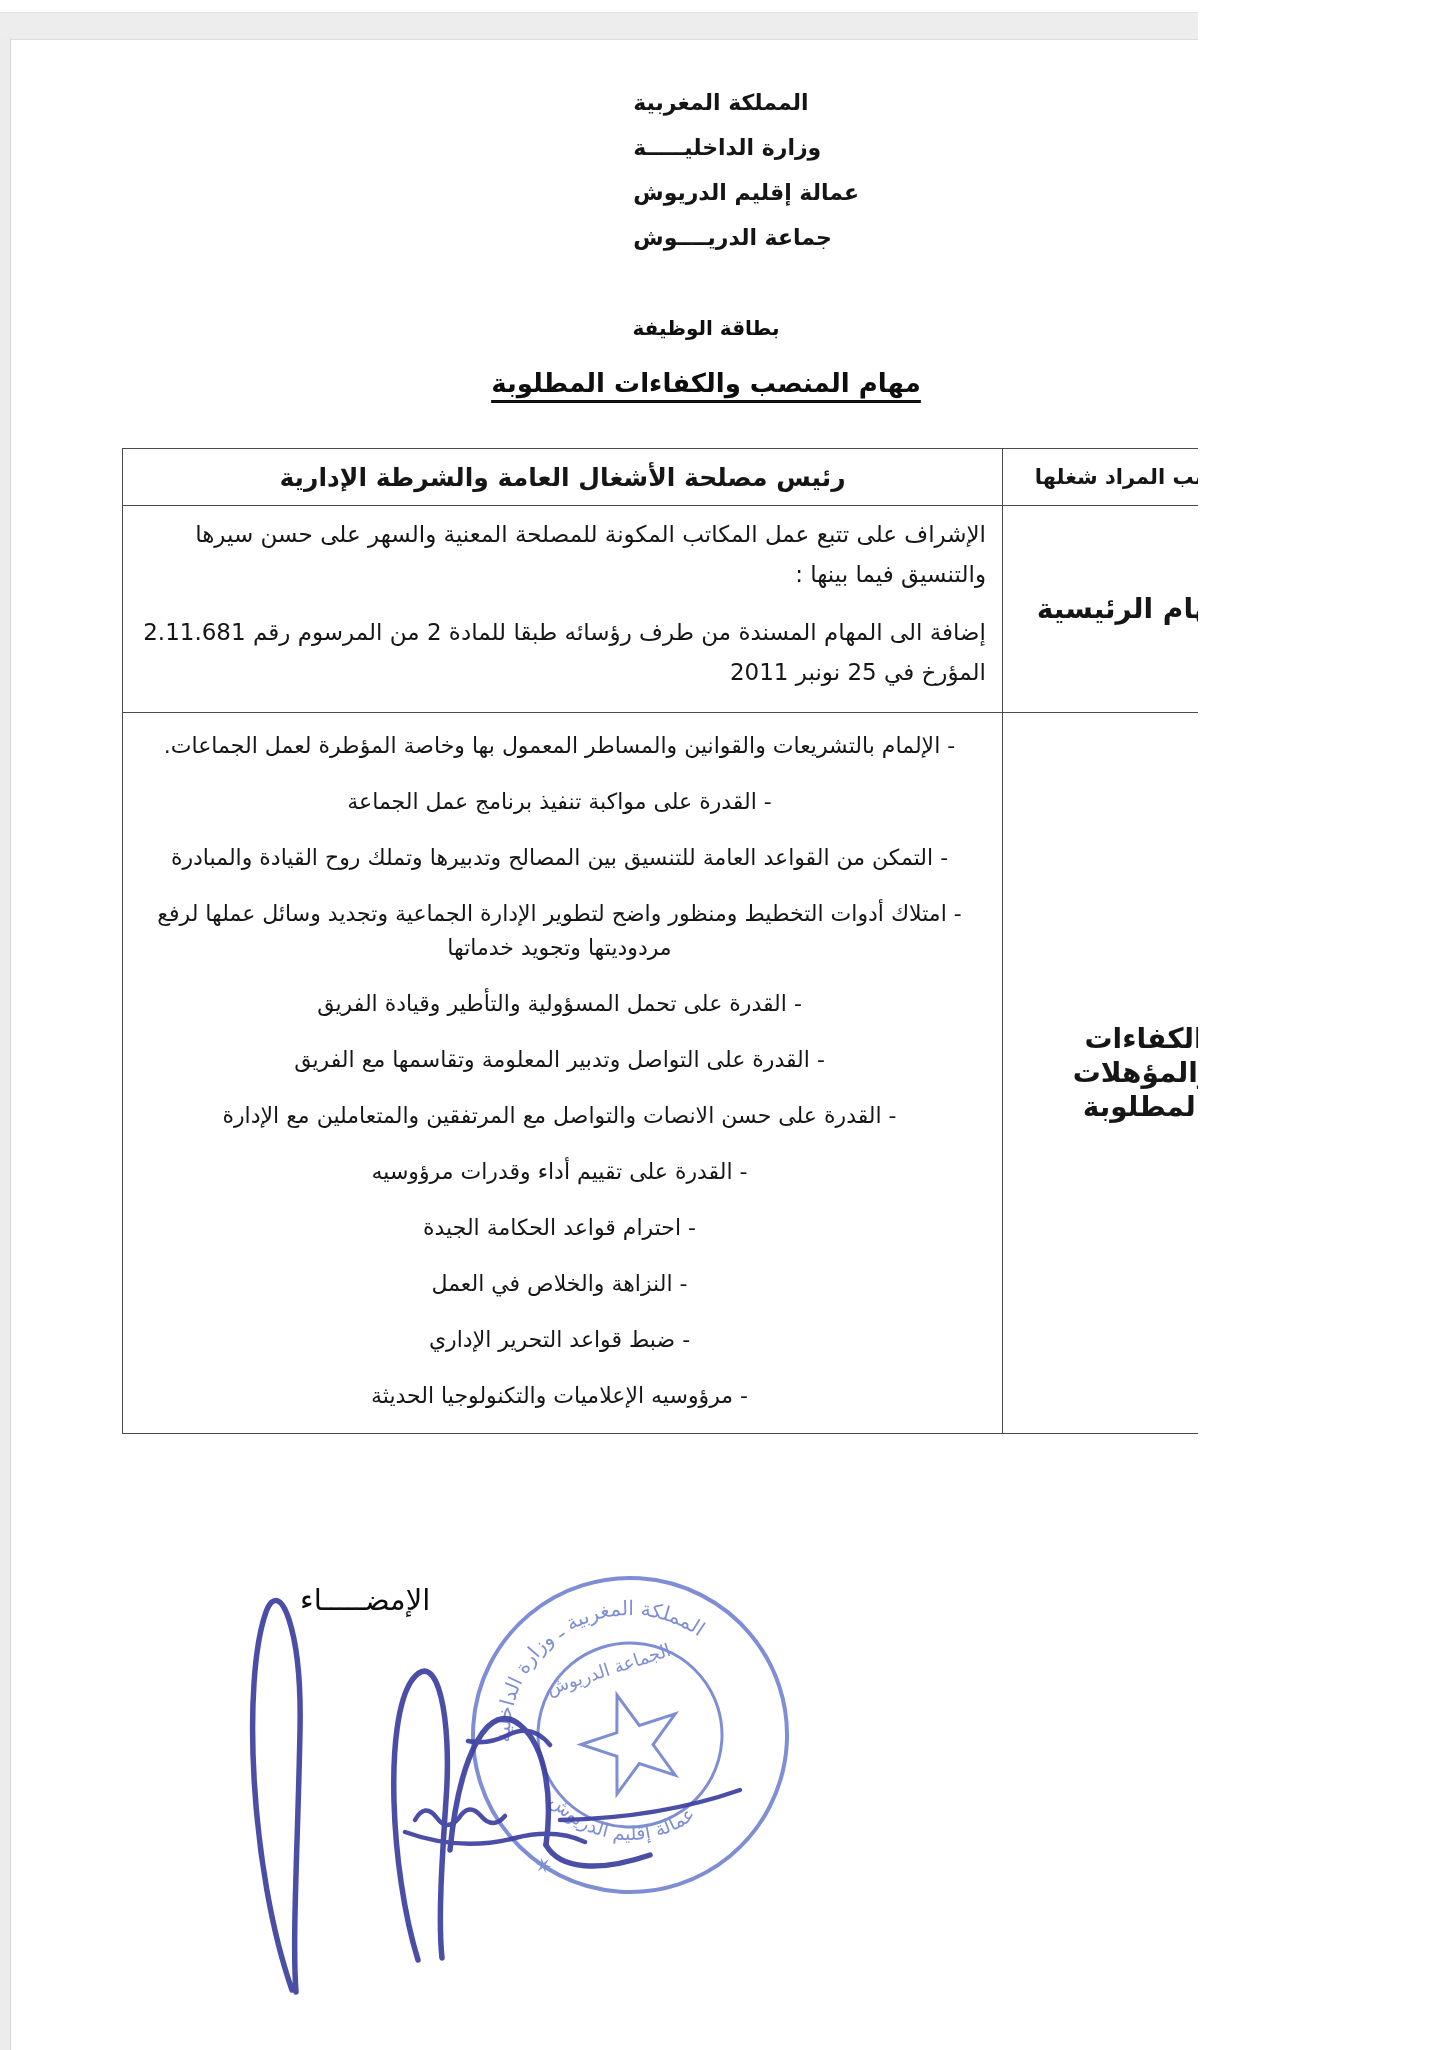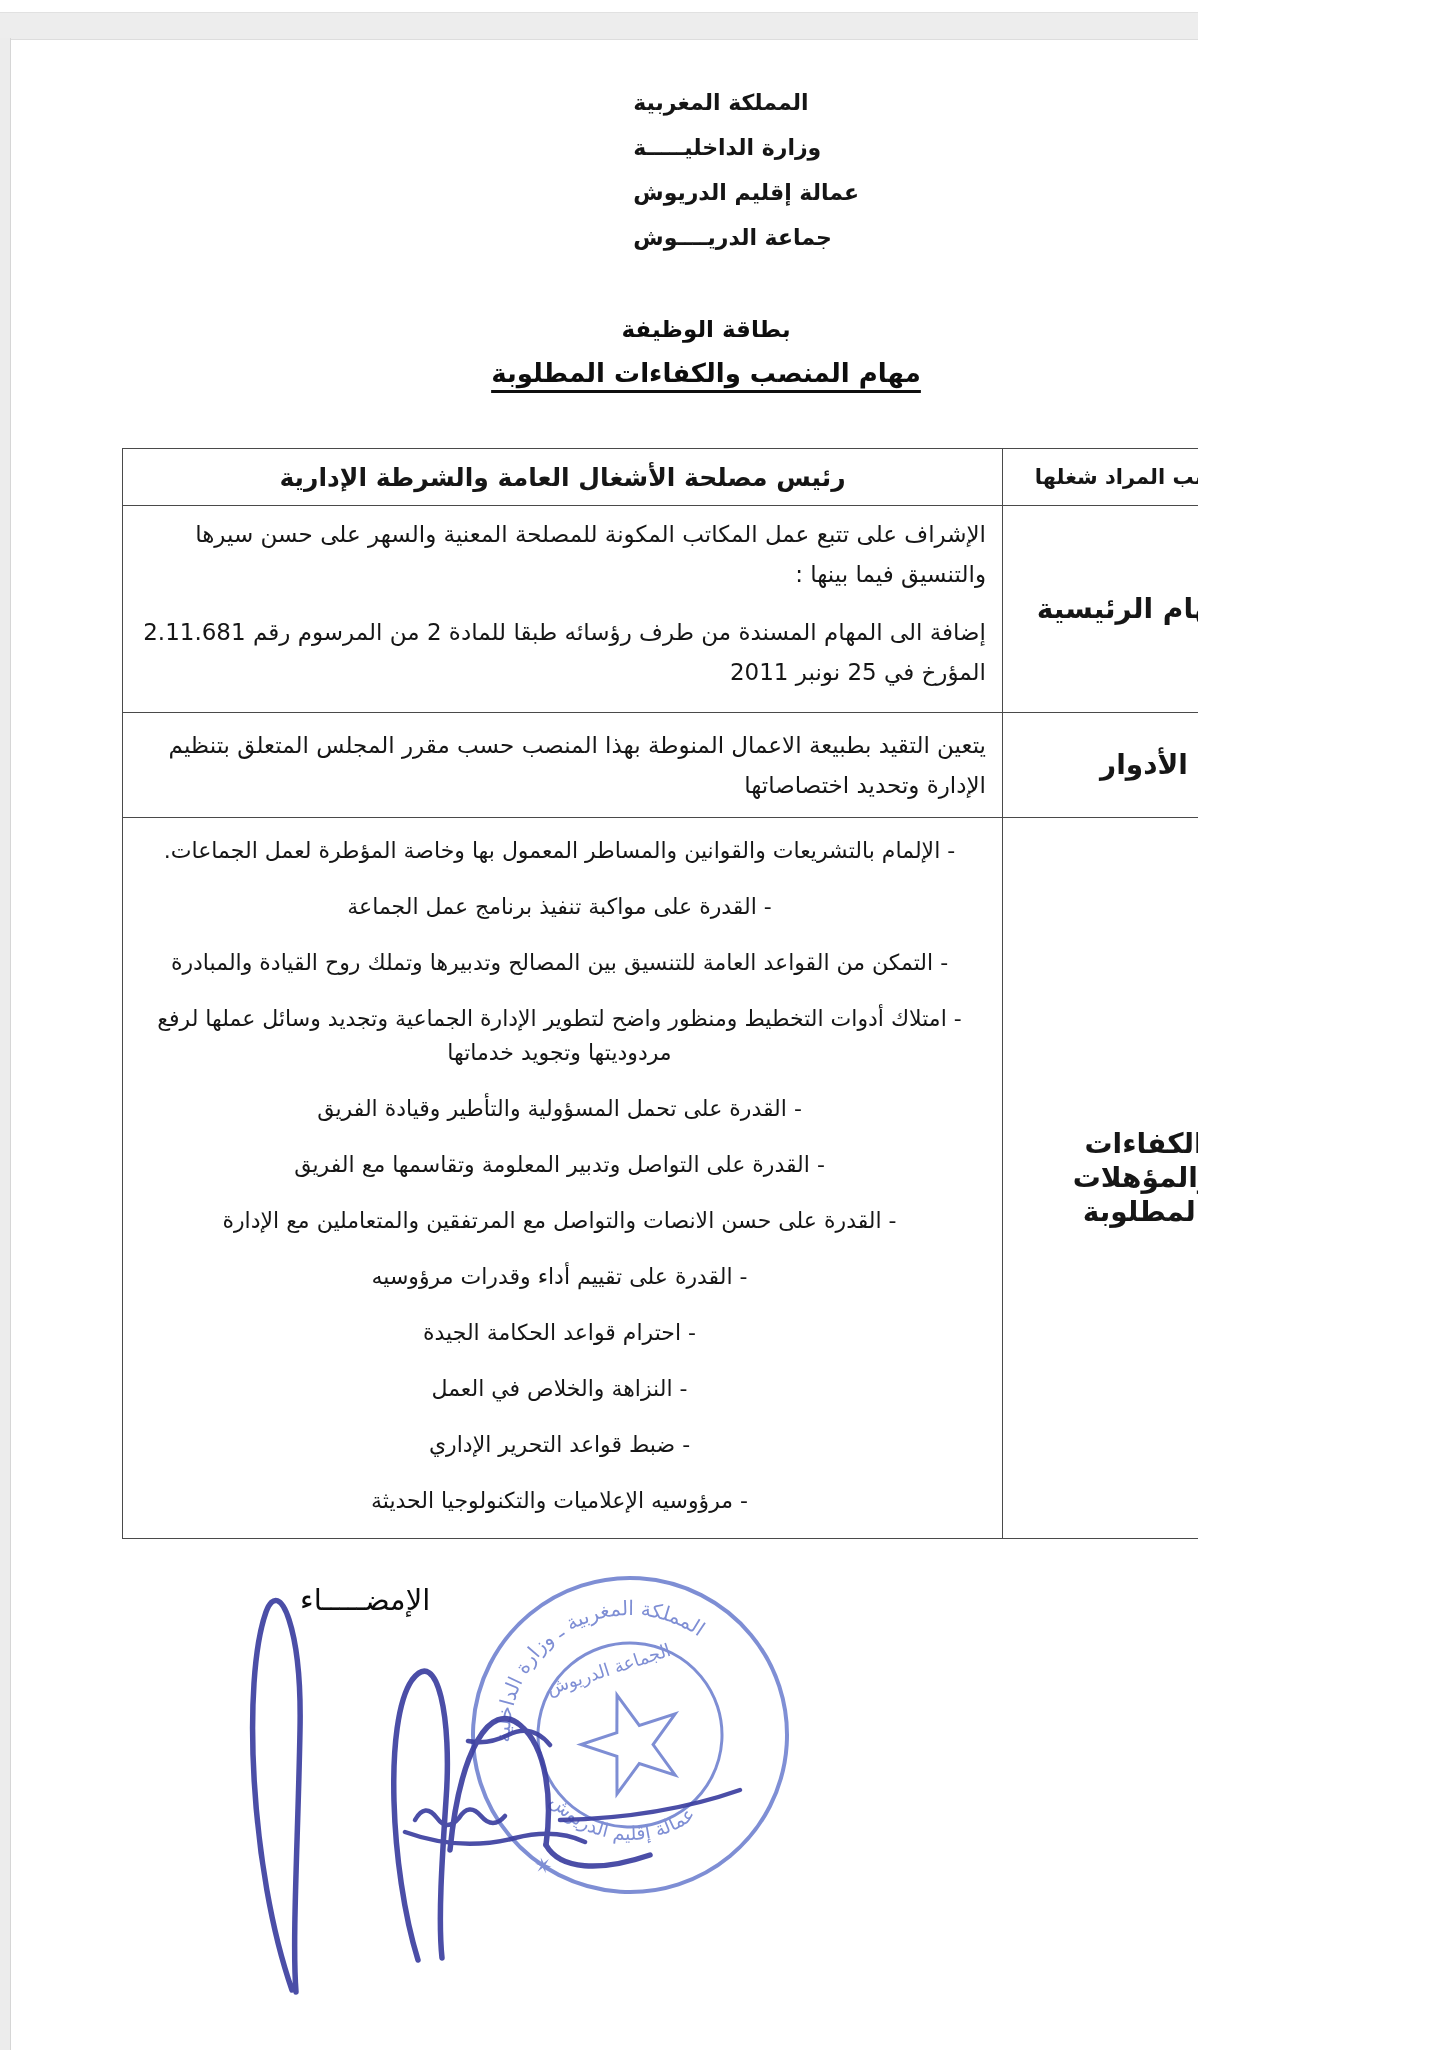--- a/index.html
+++ b/index.html
@@ -10,22 +10,22 @@
            border-top:1px solid #e1e1e1;border-bottom:1px solid #dddddd;}
   .pagenum-top{position:absolute;left:1264px;top:-18px;font-size:34px;color:#b9b9b9;letter-spacing:2px;}
   .pagenum-bottom{position:absolute;left:1297px;top:2012px;font-size:34px;color:#c4c4c4;letter-spacing:2px;}
   .left-edge{position:absolute;left:0;top:38px;width:10px;height:2012px;background:#ececec;border-right:1px solid #d6d6d6;}
   .right-edge{position:absolute;left:1414px;top:1006px;width:25px;height:1044px;background:#dcdcdc;border-left:1px solid #c9c9c9;}
   
   .gov-header{position:absolute;right:339px;top:80px;text-align:left;direction:rtl;
               font-weight:bold;font-size:22px;line-height:45px;color:#151515;}
   
   .doc-titles{position:absolute;left:400px;top:316px;width:612px;text-align:center;direction:rtl;color:#0e0e0e;}
-  .doc-title-main{font-size:23px;font-weight:bold;
-                  text-underline-offset:8px;text-decoration-thickness:2.5px;margin-bottom:16px;}
+  .doc-title-main{font-size:20px;font-weight:bold;
+                  text-underline-offset:8px;text-decoration-thickness:2.5px;margin-bottom:28px;}
   .doc-title-sub{font-size:26px;font-weight:bold;text-decoration:underline;
                  text-underline-offset:8px;text-decoration-thickness:2.5px;}
   
   table.job-table{position:absolute;left:122px;top:448px;width:1163px;border-collapse:collapse;
                   direction:rtl;table-layout:fixed;color:#161616;}
   table.job-table td{border:1px solid #4a4a4a;vertical-align:middle;}
   .col-label{width:283px;}
   .col-content{width:880px;}
   td.lbl{font-weight:bold;font-size:28px;text-align:center;line-height:34px;padding:4px 8px;}
   tr.r-head{height:57px;}
@@ -75,24 +75,20 @@
       <td class="lbl">المنصب المراد شغلها</td>
       <td class="pos-value">رئيس مصلحة الأشغال العامة والشرطة الإدارية</td>
     </tr>
     <tr class="r-tasks">
       <td class="lbl">المهام الرئيسية</td>
       <td class="body-cell">
         <p>الإشراف على تتبع عمل المكاتب المكونة للمصلحة المعنية والسهر على حسن سيرها والتنسيق فيما بينها :</p>
         <p>إضافة الى المهام المسندة من طرف رؤسائه طبقا للمادة 2 من المرسوم رقم 2.11.681 المؤرخ في 25 نونبر 2011</p>
       </td>
     </tr>
-    <tr class="r-roles">
-      <td class="lbl">الأدوار</td>
-      <td class="body-cell">يتعين التقيد بطبيعة الاعمال المنوطة بهذا المنصب حسب مقرر المجلس المتعلق بتنظيم الإدارة وتحديد اختصاصاتها</td>
-    </tr>
     <tr>
       <td class="lbl">الكفاءات والمؤهلات المطلوبة</td>
       <td class="comp-cell">
         <div class="comp-item">- الإلمام بالتشريعات والقوانين والمساطر المعمول بها وخاصة المؤطرة لعمل الجماعات.</div>
         <div class="comp-item">- القدرة على مواكبة تنفيذ برنامج عمل الجماعة</div>
         <div class="comp-item">- التمكن من القواعد العامة للتنسيق بين المصالح وتدبيرها وتملك روح القيادة والمبادرة</div>
         <div class="comp-item">- امتلاك أدوات التخطيط ومنظور واضح لتطوير الإدارة الجماعية وتجديد وسائل عملها لرفع مردوديتها وتجويد خدماتها</div>
         <div class="comp-item">- القدرة على تحمل المسؤولية والتأطير وقيادة الفريق</div>
         <div class="comp-item">- القدرة على التواصل وتدبير المعلومة وتقاسمها مع الفريق</div>
         <div class="comp-item">- القدرة على حسن الانصات والتواصل مع المرتفقين والمتعاملين مع الإدارة</div>

